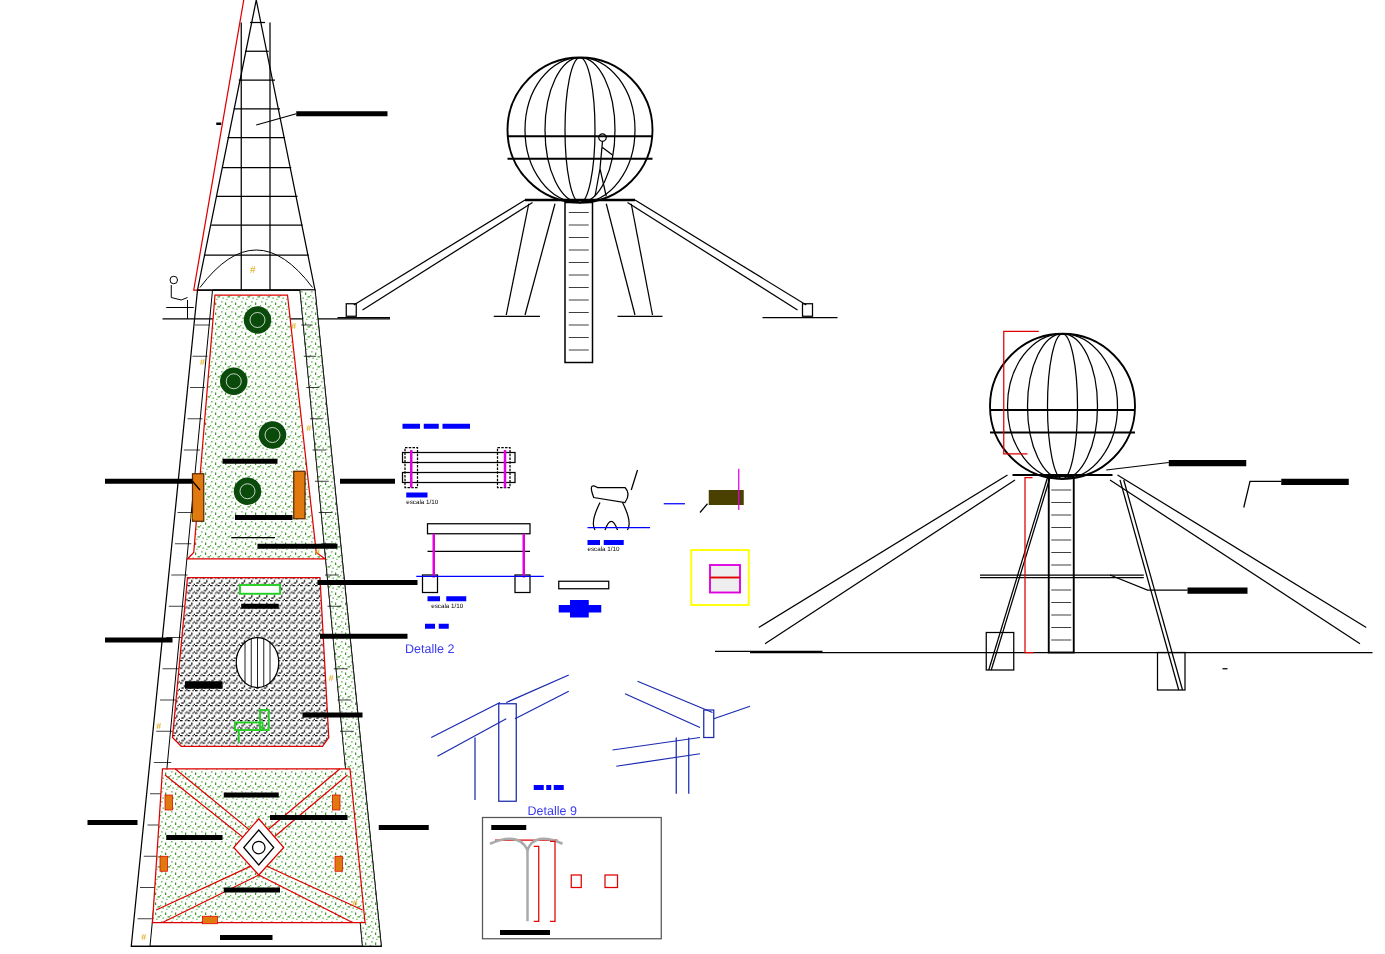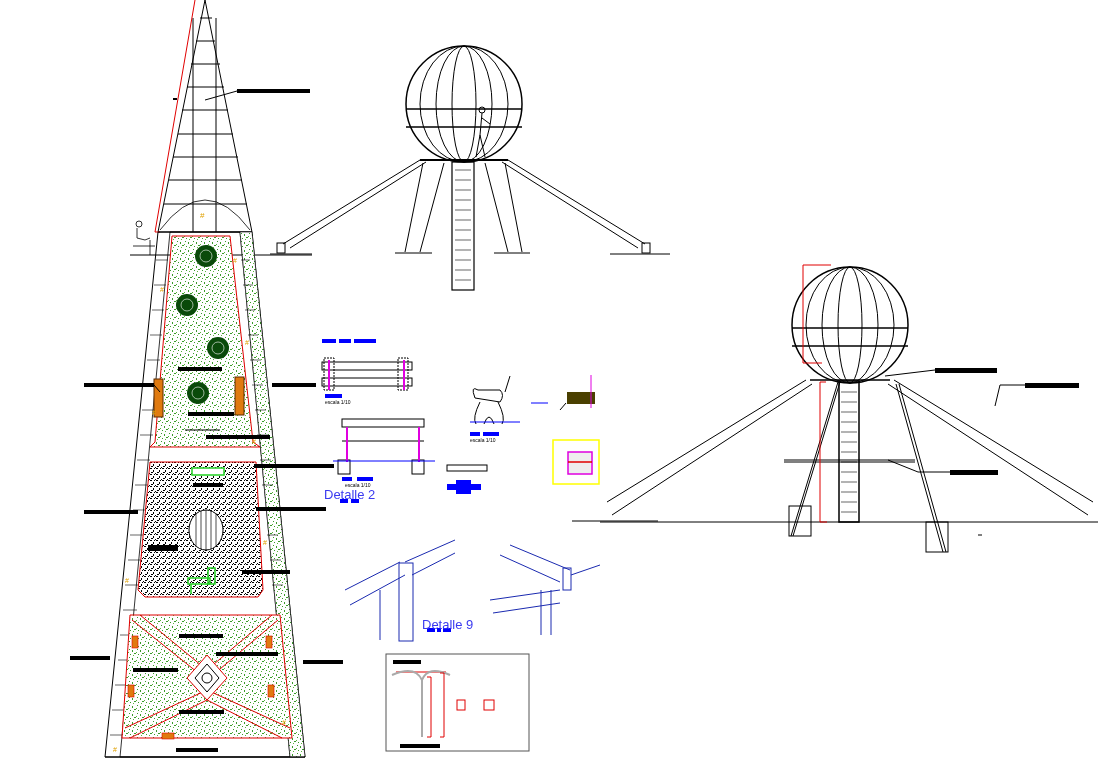--- a/index.html
+++ b/index.html
@@ -1,18 +1,18 @@
 <!DOCTYPE html>
 <html><head>
 <meta charset="utf-8">
 <style>
   html, body { margin:0; padding:0; background:#ffffff; }
   body { width:1108px; height:763px; position:relative; overflow:hidden; font-family:"Liberation Sans", sans-serif; }
   svg { position:absolute; left:0; top:0; }
-  .lbl { position:absolute; font-family:"Liberation Sans", sans-serif; color:#3a3af0; font-size:13px; white-space:nowrap; }
+  .lbl { position:absolute; font-family:"Liberation Sans", sans-serif; color:#3a3af0; font-size:10px; white-space:nowrap;margin-top:27px; }
   .sm { position:absolute; font-family:"Liberation Sans", sans-serif; color:#000; font-size:5px; white-space:nowrap; }
 </style>
 </head>
 <body>
 
 <svg width="1108" height="763" viewBox="0 0 1108 763">
   <defs>
     <pattern id="grass" width="8" height="8" patternUnits="userSpaceOnUse">
       <rect width="8" height="8" fill="#fff"></rect>
       <rect x="1" y="1" width="1" height="1" fill="#3a9a2a"></rect>

